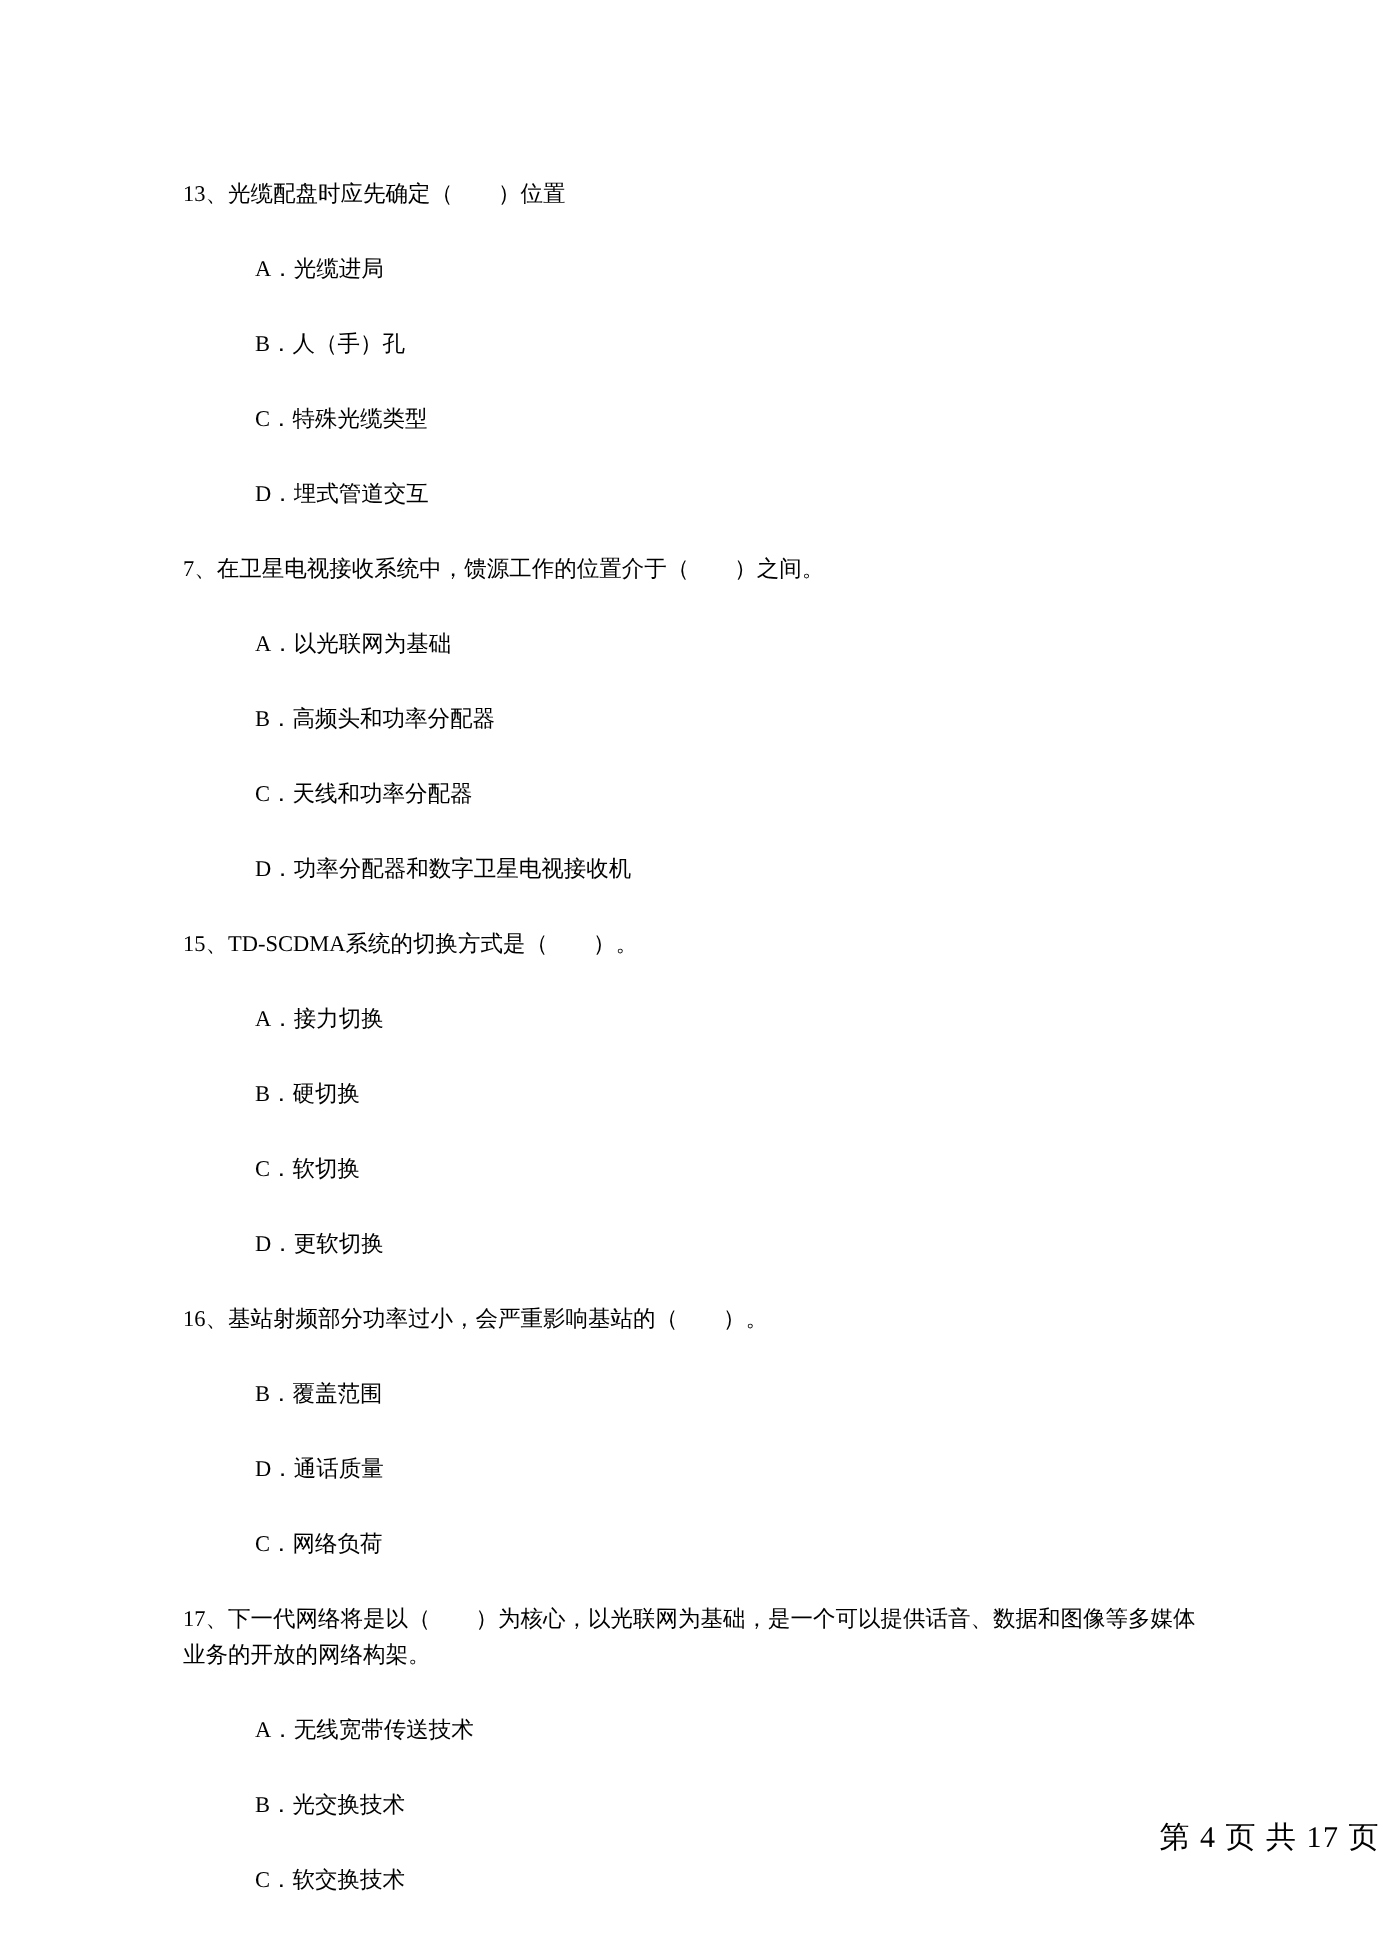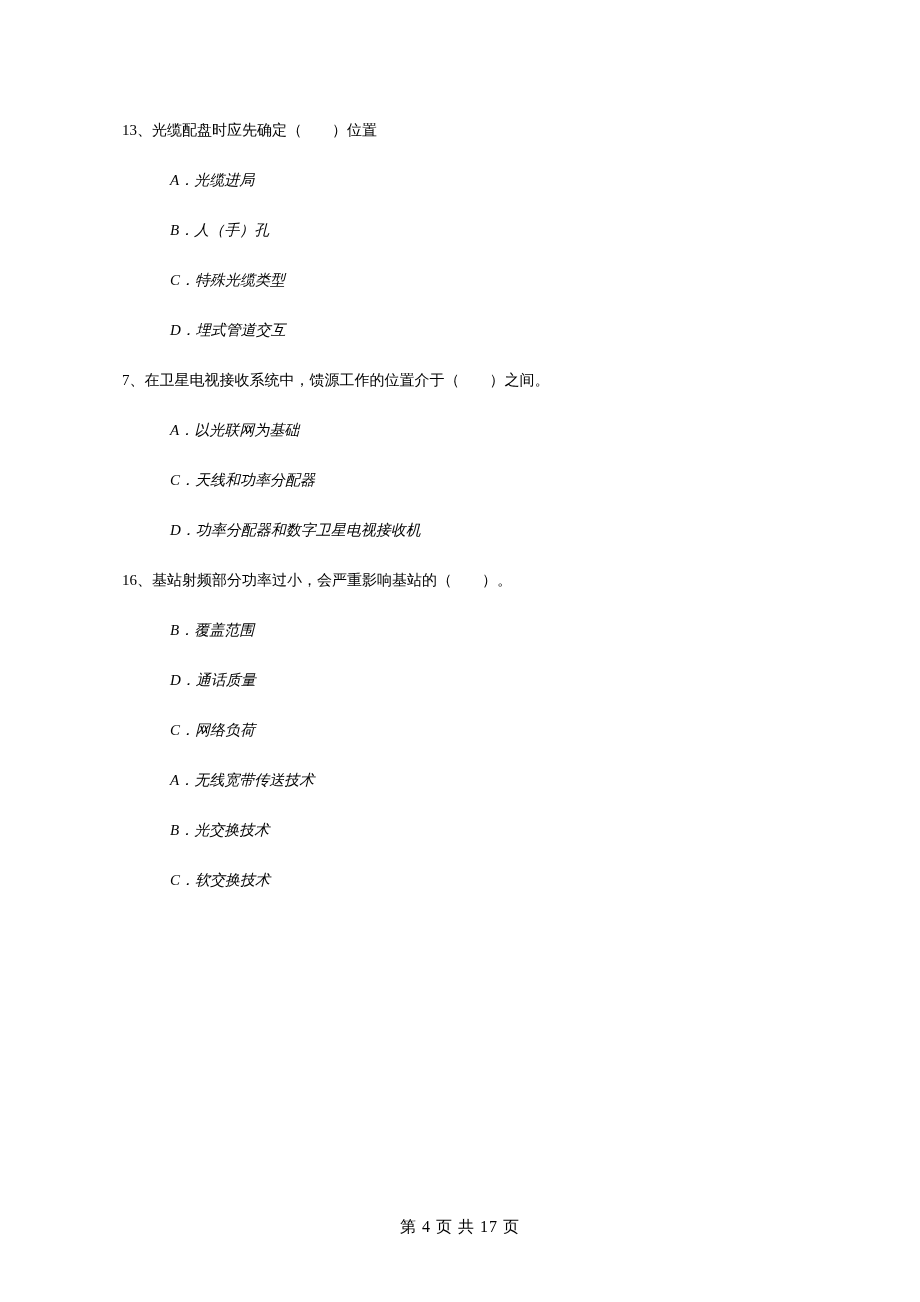--- a/index.html
+++ b/index.html
@@ -18,64 +18,72 @@
   .question {
     margin-bottom: 26px;
     line-height: 1.6;
   }
   .q-stem {
     margin-bottom: 26px;
   }
   .option {
     padding-left: 48px;
     margin-bottom: 26px;
-    font-style: italic;
   }
   .option:last-child {
     margin-bottom: 0;
   }
   .footer {
     position: absolute;
     bottom: 64px;
     left: 0;
     right: 0;
-    text-align: center;
-    font-size: 16px;
+    text-align: right;
+    font-size: 20px;
     letter-spacing: 1px;
   }
 </style>
 </head>
 <body>
 
 <div class="page">
 
   <div class="question">
     <div class="q-stem">13、光缆配盘时应先确定（　　）位置</div>
     <div class="option">A．光缆进局</div>
     <div class="option">B．人（手）孔</div>
     <div class="option">C．特殊光缆类型</div>
     <div class="option">D．埋式管道交互</div>
   </div>
 
   <div class="question">
     <div class="q-stem">7、在卫星电视接收系统中，馈源工作的位置介于（　　）之间。</div>
     <div class="option">A．以光联网为基础</div>
+    <div class="option">B．高频头和功率分配器</div>
     <div class="option">C．天线和功率分配器</div>
     <div class="option">D．功率分配器和数字卫星电视接收机</div>
   </div>
 
+  <div class="question">
+    <div class="q-stem">15、TD-SCDMA系统的切换方式是（　　）。</div>
+    <div class="option">A．接力切换</div>
+    <div class="option">B．硬切换</div>
+    <div class="option">C．软切换</div>
+    <div class="option">D．更软切换</div>
+  </div>
 
   <div class="question">
     <div class="q-stem">16、基站射频部分功率过小，会严重影响基站的（　　）。</div>
     <div class="option">B．覆盖范围</div>
     <div class="option">D．通话质量</div>
     <div class="option">C．网络负荷</div>
   </div>
 
   <div class="question">
+    <div class="q-stem">17、下一代网络将是以（　　）为核心，以光联网为基础，是一个可以提供话音、数据和图像等多媒体业务的开放的网络构架。</div>
     <div class="option">A．无线宽带传送技术</div>
     <div class="option">B．光交换技术</div>
     <div class="option">C．软交换技术</div>
   </div>
 
 </div>
 
 <div class="footer">第 4 页 共 17 页</div>
 
 </body></html>

